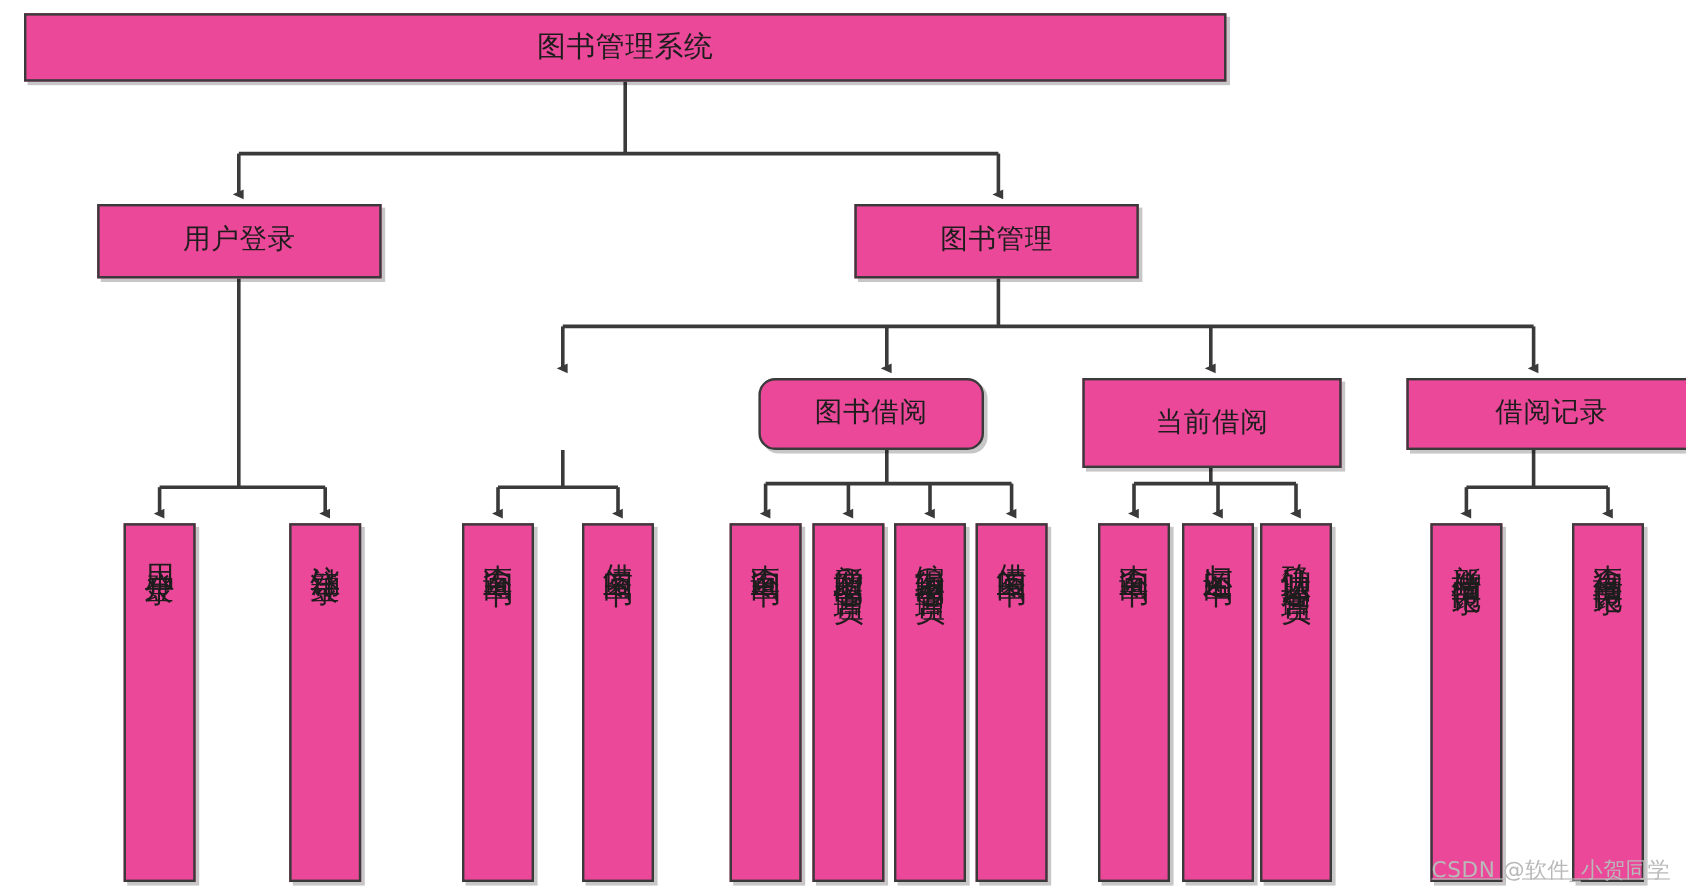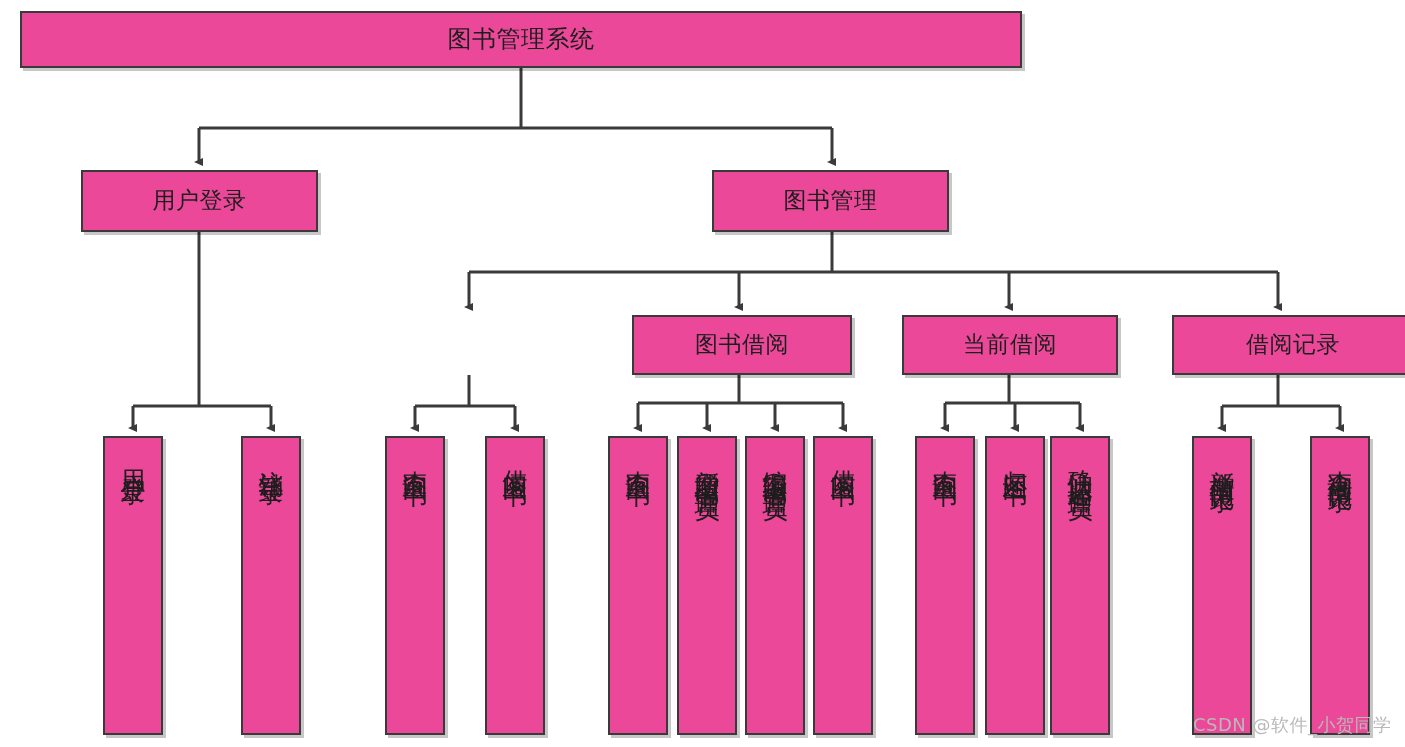--- a/index.html
+++ b/index.html
@@ -57,20 +57,21 @@
     line-height: 1;
   }
   .node.root .label { font-size: 24px; }
   .watermark {
     position: absolute;
     color: #b9b9b9;
     font-size: 18px;
     letter-spacing: 0.5px;
     white-space: nowrap;
     font-family: "DejaVu Sans", "Liberation Sans", sans-serif;
+    text-decoration: underline;
   }
 </style>
 </head>
 <body>
 
 <div id="diagram-root">
 
   <svg class="edges" viewBox="0 0 1405 747" xmlns="http://www.w3.org/2000/svg">
     <defs>
       <marker id="arrow" markerWidth="10" markerHeight="10" refX="5" refY="5" orient="auto" markerUnits="userSpaceOnUse">
@@ -128,24 +129,24 @@
     <span class="label">图书管理系统</span>
   </div>
 
   <div class="node horizontal" style="left:81px; top:170px; width:237px; height:62px;">
     <span class="label">用户登录</span>
   </div>
   <div class="node horizontal" style="left:712px; top:170px; width:237px; height:62px;">
     <span class="label">图书管理</span>
   </div>
 
-  <div class="node horizontal" style="left:632px; top:315px; width:220px; height:60px;">
+  <div class="node horizontal" style="left:632px; top:315px; width:188px; height:60px;border-radius:14px;">
     <span class="label">图书借阅</span>
   </div>
-  <div class="node horizontal" style="left:902px; top:315px; width:216px; height:60px;">
+  <div class="node horizontal" style="left:902px; top:315px; width:216px; height:75px;">
     <span class="label">当前借阅</span>
   </div>
   <div class="node horizontal" style="left:1172px; top:315px; width:242px; height:60px;">
     <span class="label">借阅记录</span>
   </div>
 
   <div class="node vertical" style="left:103px; top:436px; width:60px; height:299px;">
     <span class="label">用户登录</span>
   </div>
   <div class="node vertical" style="left:241px; top:436px; width:60px; height:299px;">

